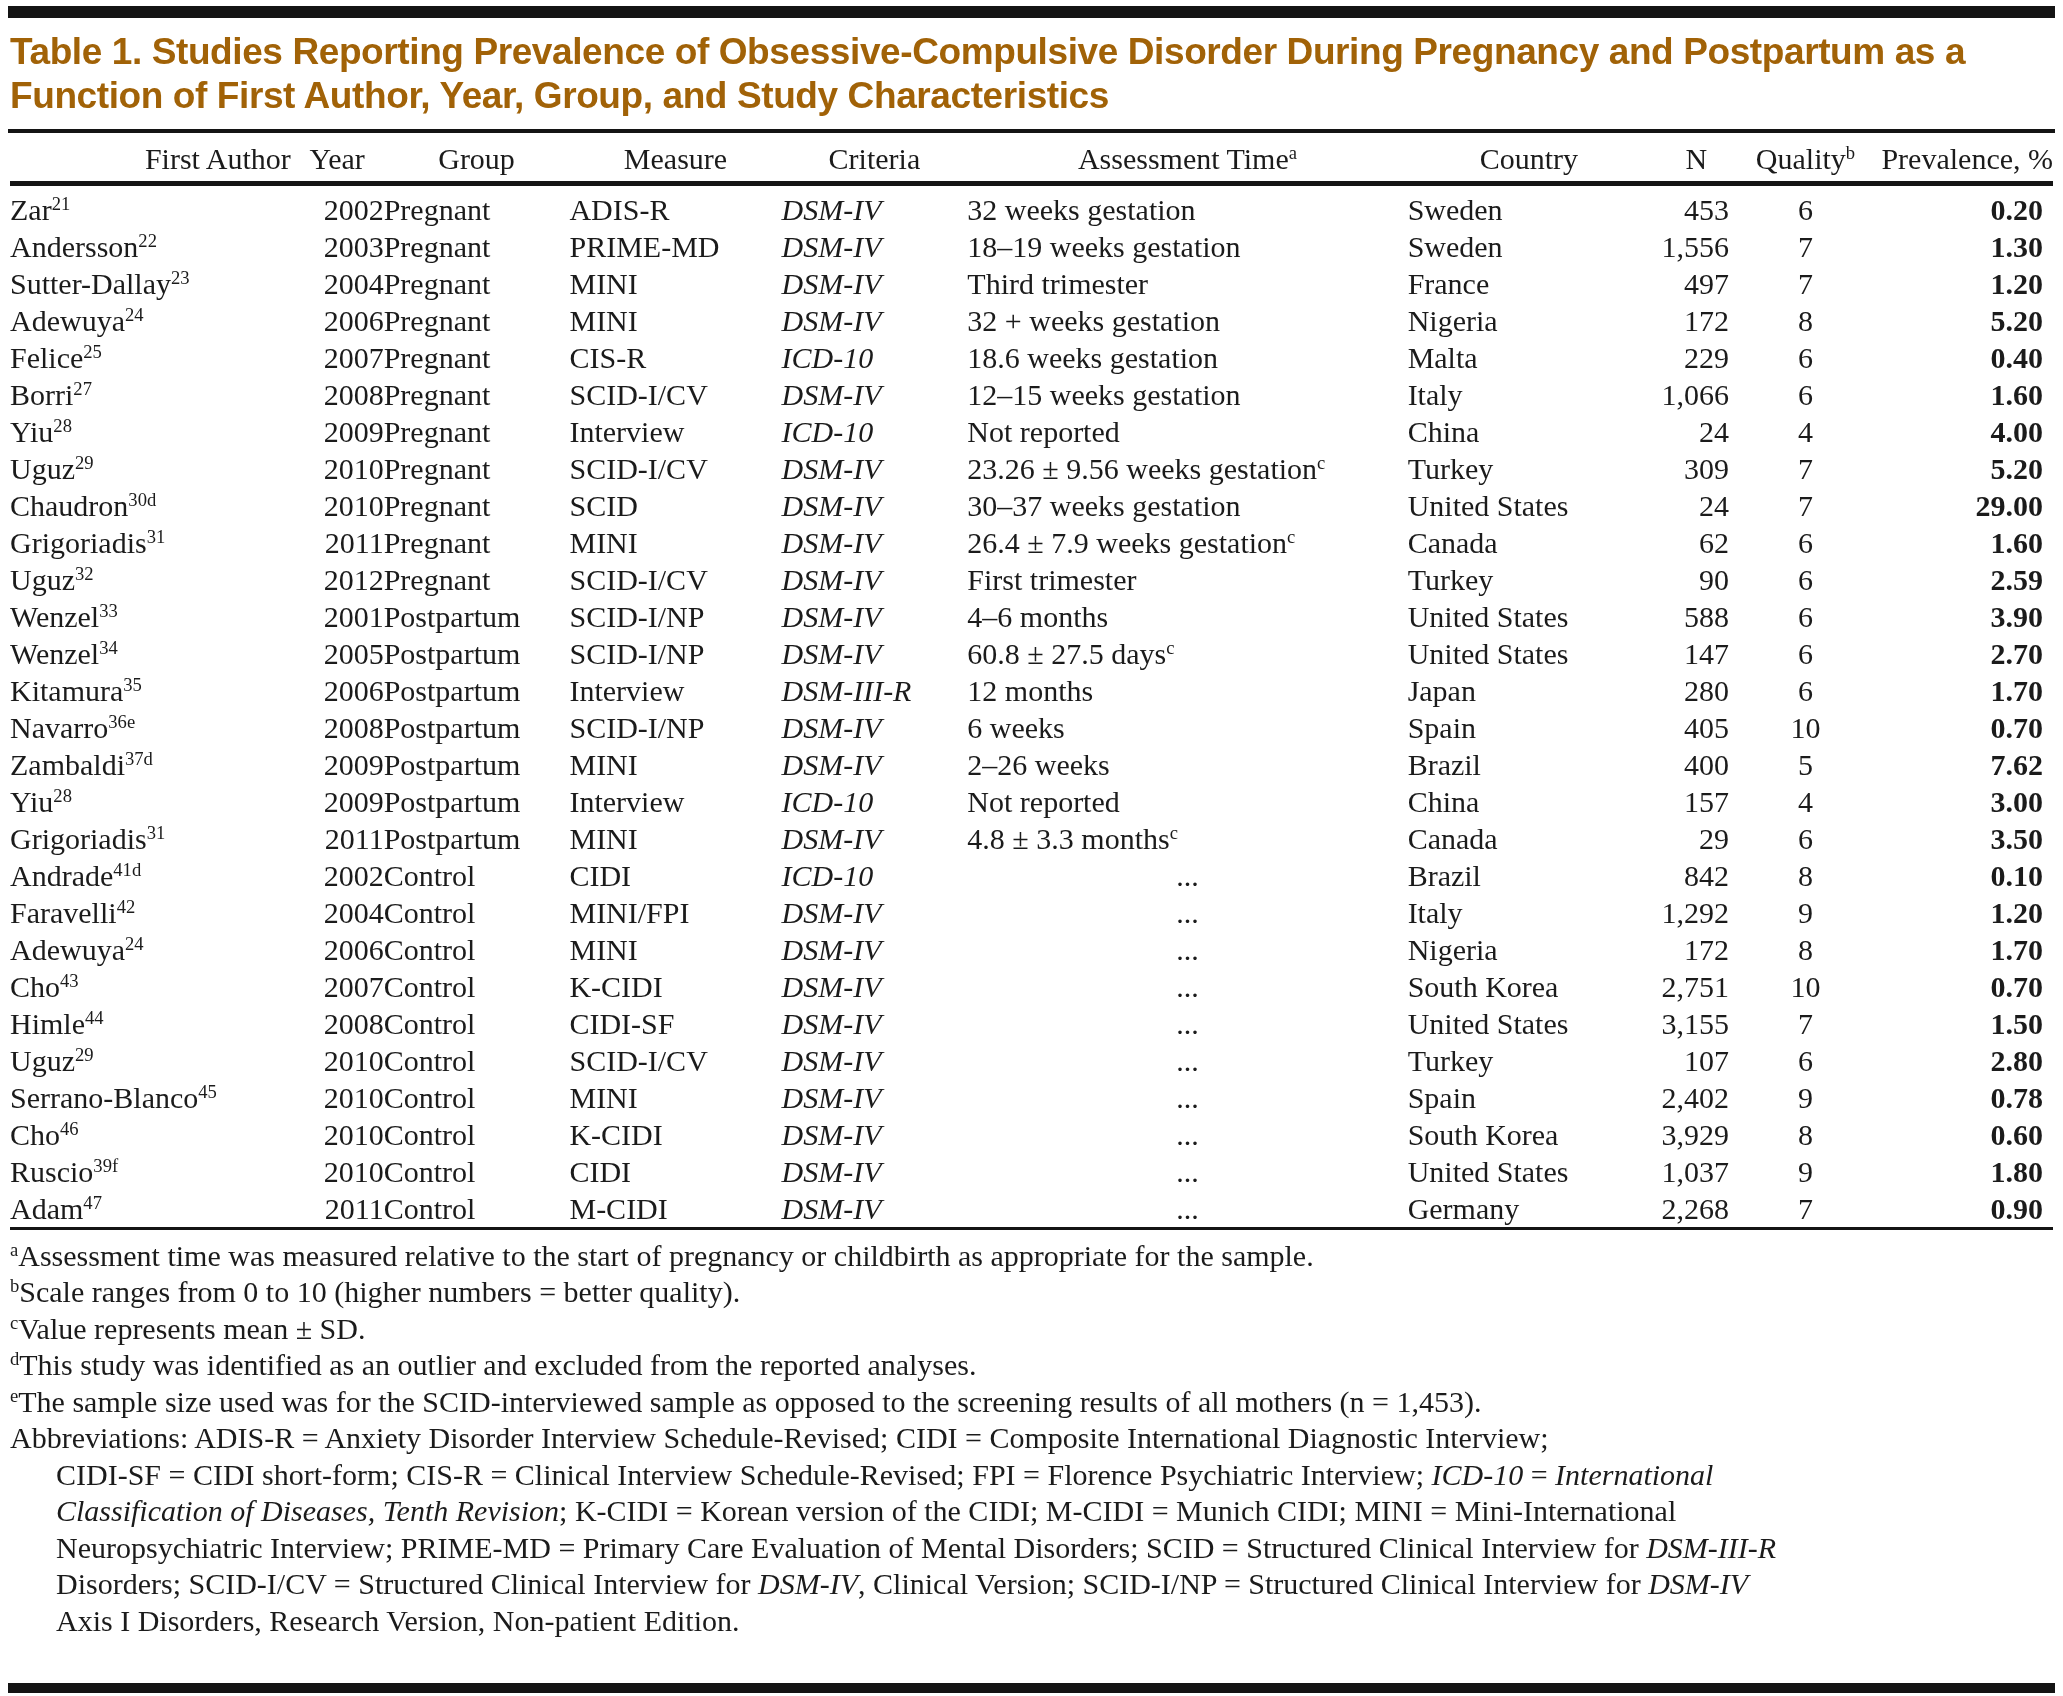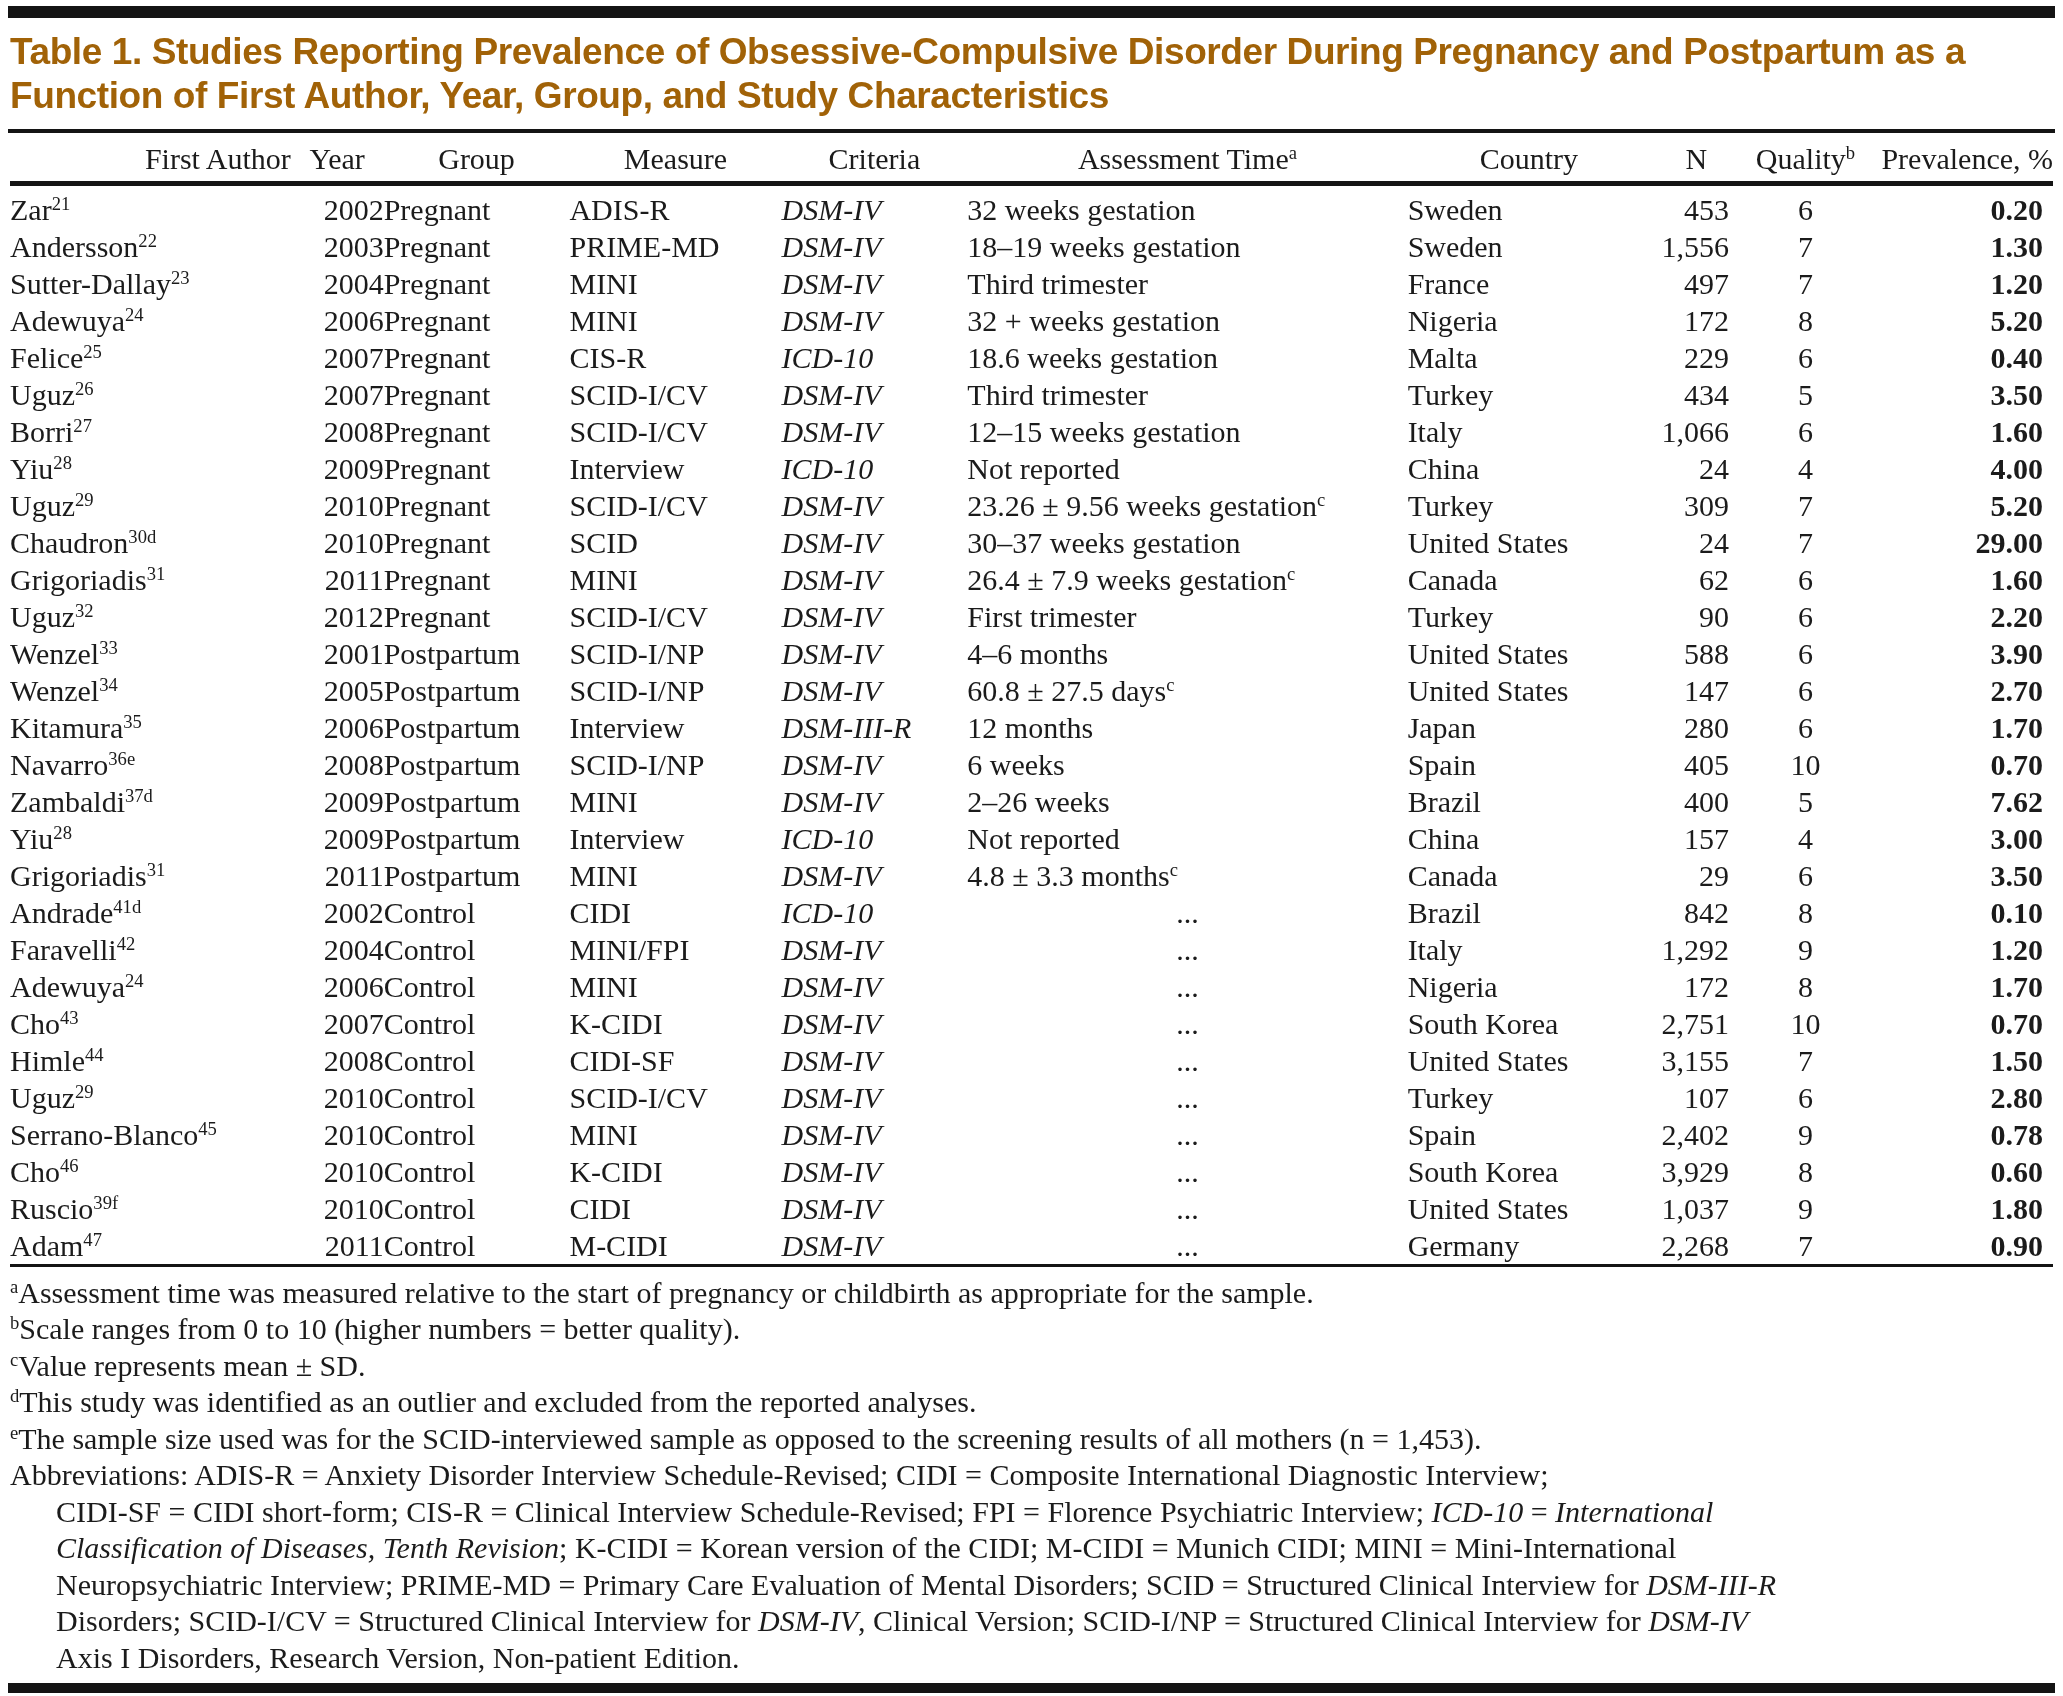--- a/index.html
+++ b/index.html
@@ -126,32 +126,20 @@
           <td class="c2">Pregnant</td>
           <td class="c3">CIS-R</td>
           <td class="c4">ICD-10</td>
           <td class="c5">18.6 weeks gestation</td>
           <td class="c6">Malta</td>
           <td class="c7">229</td>
           <td class="c8">6</td>
           <td class="c9">0.40</td>
         </tr>
         <tr>
-          <td class="c0">Uguz<sup>26</sup></td>
-          <td class="c1">2007</td>
-          <td class="c2">Pregnant</td>
-          <td class="c3">SCID-I/CV</td>
-          <td class="c4">DSM-IV</td>
-          <td class="c5">Third trimester</td>
-          <td class="c6">Turkey</td>
-          <td class="c7">434</td>
-          <td class="c8">5</td>
-          <td class="c9">3.50</td>
-        </tr>
-        <tr>
           <td class="c0">Borri<sup>27</sup></td>
           <td class="c1">2008</td>
           <td class="c2">Pregnant</td>
           <td class="c3">SCID-I/CV</td>
           <td class="c4">DSM-IV</td>
           <td class="c5">12–15 weeks gestation</td>
           <td class="c6">Italy</td>
           <td class="c7">1,066</td>
           <td class="c8">6</td>
           <td class="c9">1.60</td>
@@ -207,21 +195,21 @@
         <tr>
           <td class="c0">Uguz<sup>32</sup></td>
           <td class="c1">2012</td>
           <td class="c2">Pregnant</td>
           <td class="c3">SCID-I/CV</td>
           <td class="c4">DSM-IV</td>
           <td class="c5">First trimester</td>
           <td class="c6">Turkey</td>
           <td class="c7">90</td>
           <td class="c8">6</td>
-          <td class="c9">2.20</td>
+          <td class="c9">2.59</td>
         </tr>
         <tr>
           <td class="c0">Wenzel<sup>33</sup></td>
           <td class="c1">2001</td>
           <td class="c2">Postpartum</td>
           <td class="c3">SCID-I/NP</td>
           <td class="c4">DSM-IV</td>
           <td class="c5">4–6 months</td>
           <td class="c6">United States</td>
           <td class="c7">588</td>

